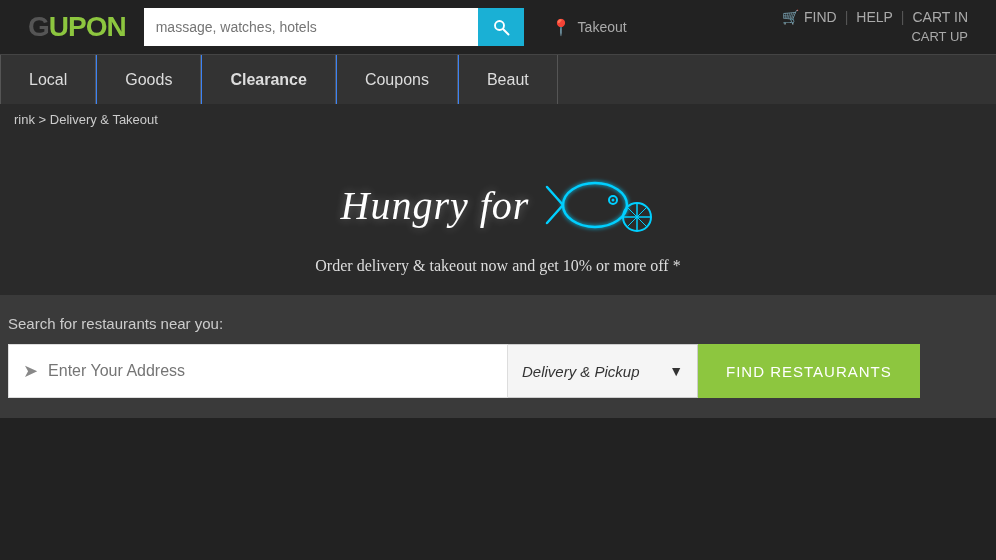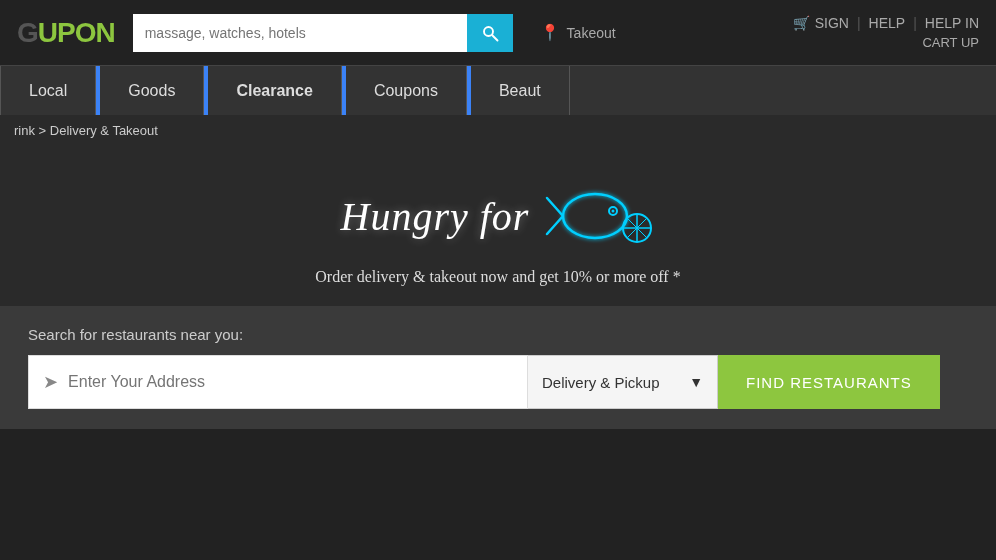--- a/index.html
+++ b/index.html
@@ -1,24 +1,24 @@
 <!DOCTYPE html>
 <html><head>
   <meta charset="utf-8">
   <style>
     * { margin: 0; padding: 0; box-sizing: border-box; }
     body { width: 996px; height: 560px; font-family: Arial, sans-serif; overflow: hidden; background: #222; }
 
     
     .header {
       background: #222;
-      height: 65px;
-      display: flex;
-      align-items: center;
-      padding: 0 17px;
+      height: 54px;
+      display: flex;
+      align-items: center;
+      padding: 0 28px;
       gap: 10px;
     }
     .logo {
       color: #8dc63f;
       font-size: 28px;
       font-weight: 900;
       letter-spacing: -1px;
       margin-right: 8px;
       flex-shrink: 0;
     }
@@ -94,21 +94,21 @@
     }
     .nav-item {
       color: #ddd;
       font-size: 16px;
       padding: 0 28px;
       height: 100%;
       display: flex;
       align-items: center;
       cursor: pointer;
       border-right: 1px solid #555;
-      border-left: 4px solid #3b82f6;
+      border-left: 1px solid #3b82f6;
       white-space: nowrap;
     }
     .nav-item:first-child { border-left: 1px solid #555; }
     .nav-item.clearance { font-weight: bold; }
 
     
     .breadcrumb {
       background: #2a2a2a;
       padding: 8px 14px;
       color: #ccc;
@@ -136,21 +136,21 @@
     .hero-subtitle {
       color: #ddd;
       font-size: 16px;
       margin-top: 12px;
       font-family: Liberation Serif, serif;
     }
 
     
     .search-section {
       background: #3a3a3a;
-      padding: 20px 28px;
+      padding: 20px 8px;
       margin: 0;
     }
     .search-label {
       color: #ccc;
       font-size: 15px;
       margin-bottom: 12px;
     }
     .search-row {
       display: flex;
       height: 54px;
@@ -181,20 +181,21 @@
     .delivery-select-wrap {
       background: #f5f5f5;
       border: 1px solid #ccc;
       border-left: none;
       display: flex;
       align-items: center;
       padding: 0 14px;
       gap: 23px;
       cursor: pointer;
       min-width: 190px;
+      font-style: italic;
     }
     .delivery-select-text {
       font-size: 15px;
       color: #333;
       flex: 1;
     }
     .chevron-down {
       color: #333;
       font-size: 14px;
     }
@@ -227,26 +228,26 @@
     </button>
   </div>
   <div class="location-area">
     <span class="location-icon">📍</span>
     <span>Takeout</span>
   </div>
   <div class="header-right">
     <div class="header-right-top">
       <div class="cart-label">
         <span>🛒</span>
-        <span>SIGN</span>
+        <span>FIND</span>
       </div>
       <span class="divider">|</span>
       <span class="header-link">HELP</span>
       <span class="divider">|</span>
-      <span class="header-link">HELP IN</span>
+      <span class="header-link">CART IN</span>
     </div>
     <div>
       <span class="signup-link">CART UP</span>
     </div>
   </div>
 </div>
 
 <div class="nav-bar">
   <div class="nav-item">Local</div>
   <div class="nav-item">Goods</div>

